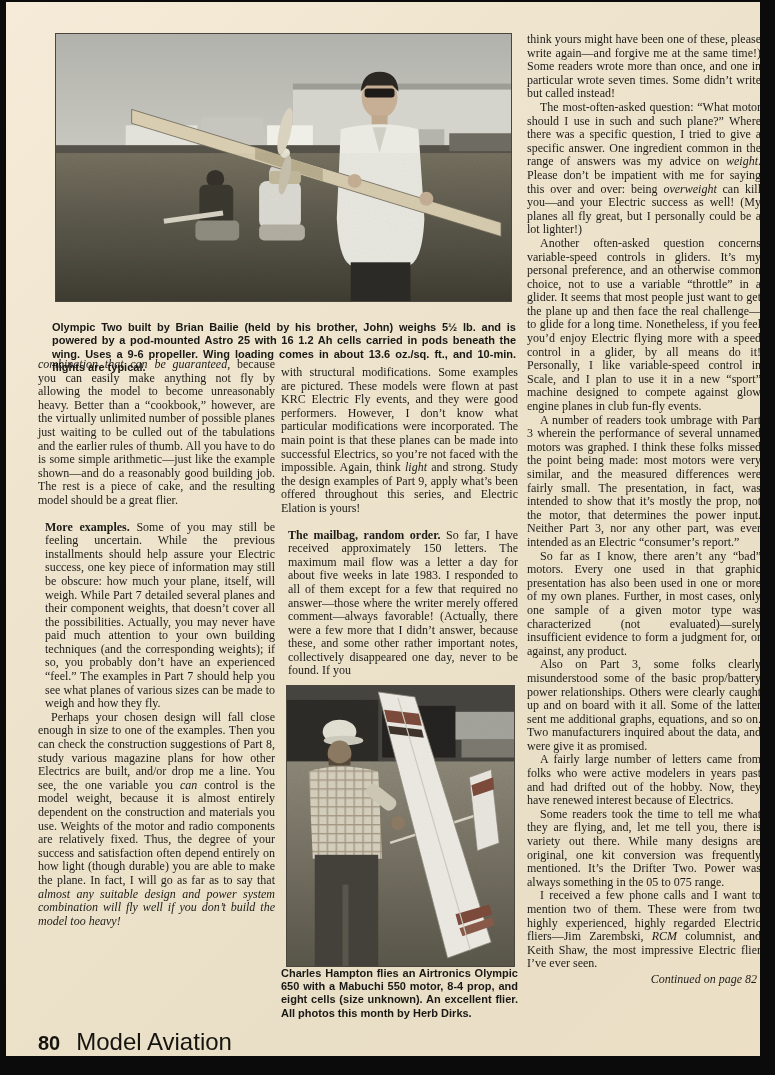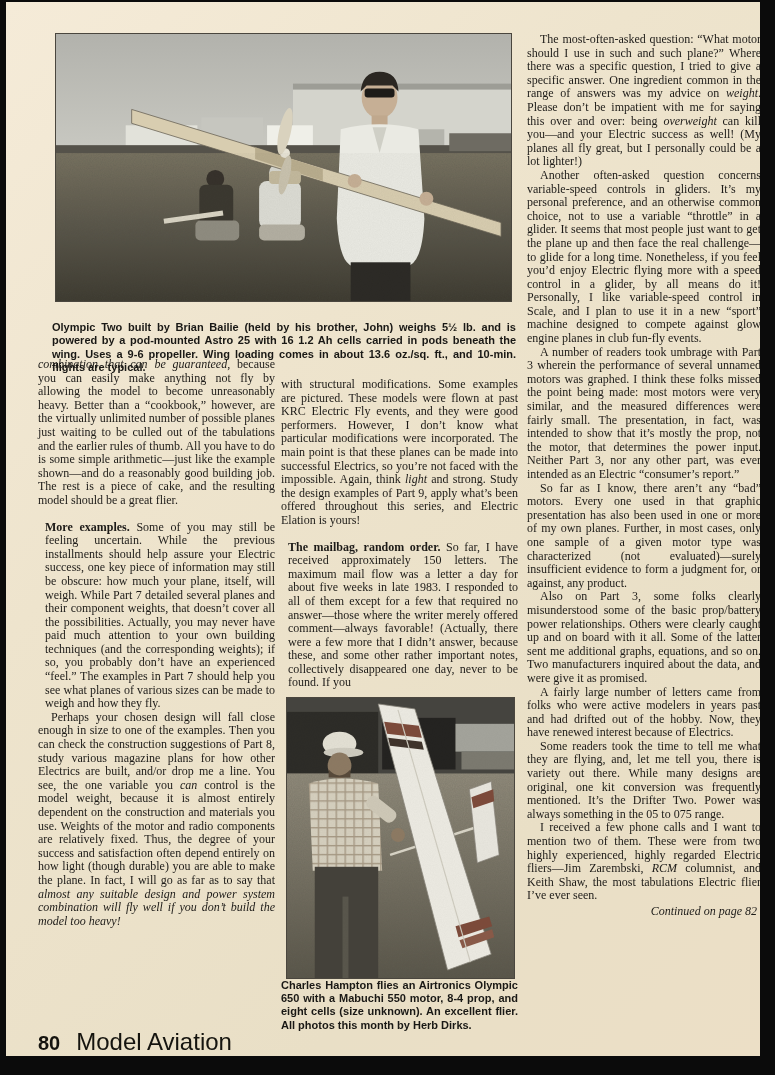--- a/index.html
+++ b/index.html
@@ -27,21 +27,21 @@
   .col{
     position:absolute;text-align:justify;color:#1d1b18;
     font-size:12px;line-height:13.6px;
     -webkit-hyphens:auto;hyphens:auto;
   }
   .col p{margin:0;text-indent:13px;}
   .col p.flush{text-indent:0;}
   .col p.space{margin-top:13px;text-indent:0;margin-left:7px;}
   .col p.continued{text-indent:0;text-align:right;padding-right:4px;margin-top:2px;}
   .col1{left:32px;top:356px;width:237px;}
-  .col2{left:275px;top:376px;width:237px;}
+  .col2{left:275px;top:364px;width:237px;}
   .col3{left:521px;top:31px;width:234px;}
   .photo2{
     margin:7px 0 0 5px;width:229px;height:282px;
     border:1px solid #4a463e;box-sizing:border-box;background:#8a867a;
   }
   .caption2{
     margin:6px 0 0 0;
     font:bold 11px/13.2px "Liberation Sans","DejaVu Sans",sans-serif;
     color:#191815;text-align:justify;text-indent:0 !important;
   }
@@ -181,28 +181,29 @@
         <polygon points="174,244 207,233 209,241 177,252" fill="#8a5a48"></polygon>
         <line x1="112" y1="12" x2="185" y2="266" stroke="#cfccc0" stroke-width="1.2"></line>
         <rect x="0" y="0" width="229" height="282" filter="url(#grainB)" opacity="0.1"></rect>
       </svg>
     </figure>
 
     <p class="caption2">Charles Hampton flies an Airtronics Olympic 650 with a Mabuchi 550 motor, 8-4 prop, and eight cells (size unknown). An excellent flier. All photos this month by Herb Dirks.</p>
   </div>
 
   <div class="col col3">
+      <p class="flush"><span>think yours might have been one of these, please write again—and forgive me at the same time!) Some readers wrote more than once, and one in particular wrote seven times. Some didn’t write but called instead!</span></p>
       <p><span>The most-often-asked question: “What motor should I use in such and such plane?” Where there was a specific question, I tried to give a specific answer. One ingredient common in the range of answers was my advice on </span><span style="font-style: italic;">weight</span><span>. Please don’t be impatient with me for saying this over and over: being </span><span style="font-style: italic;">overweight</span><span> can kill you—and your Electric success as well! (My planes all fly great, but I personally could be a lot lighter!)</span></p>
       <p><span>Another often-asked question concerns variable-speed controls in gliders. It’s my personal preference, and an otherwise common choice, not to use a variable “throttle” in a glider. It seems that most people just want to get the plane up and then face the real challenge—to glide for a long time. Nonetheless, if you feel you’d enjoy Electric flying more with a speed control in a glider, by all means do it! Personally, I like variable-speed control in Scale, and I plan to use it in a new “sport” machine designed to compete against glow engine planes in club fun-fly events.</span></p>
       <p><span>A number of readers took umbrage with Part 3 wherein the performance of several unnamed motors was graphed. I think these folks missed the point being made: most motors were very similar, and the measured differences were fairly small. The presentation, in fact, was intended to show that it’s mostly the prop, not the motor, that determines the power input. Neither Part 3, nor any other part, was ever intended as an Electric “consumer’s report.”</span></p>
       <p><span>So far as I know, there aren’t any “bad” motors. Every one used in that graphic presentation has also been used in one or more of my own planes. Further, in most cases, only one sample of a given motor type was characterized (not evaluated)—surely insufficient evidence to form a judgment for, or against, any product.</span></p>
       <p><span>Also on Part 3, some folks clearly misunderstood some of the basic prop/battery power relationships. Others were clearly caught up and on board with it all. Some of the latter sent me additional graphs, equations, and so on. Two manufacturers inquired about the data, and were give it as promised.</span></p>
       <p><span>A fairly large number of letters came from folks who were active modelers in years past and had drifted out of the hobby. Now, they have renewed interest because of Electrics.</span></p>
       <p><span>Some readers took the time to tell me what they are flying, and, let me tell you, there is variety out there. While many designs are original, one kit conversion was frequently mentioned. It’s the Drifter Two. Power was always something in the 05 to 075 range.</span></p>
-      <p><span>I received a few phone calls and I want to mention two of them. These were from two highly experienced, highly regarded Electric fliers—Jim Zarembski, </span><span style="font-style: italic;">RCM</span><span> columnist, and Keith Shaw, the most tabulations Electric flier I’ve ever seen.</span></p>
+      <p><span>I received a few phone calls and I want to mention two of them. These were from two highly experienced, highly regarded Electric fliers—Jim Zarembski, </span><span style="font-style: italic;">RCM</span><span> columnist, and Keith Shaw, the most impressive Electric flier I’ve ever seen.</span></p>
       <p class="continued"><span style="font-style: italic;">Continued on page 82</span></p>
     </div>
 
   <div class="footer">
     <span class="pageno">80</span><span class="mag">Model Aviation</span>
   </div>
 
 </div>
 
 </body></html>

